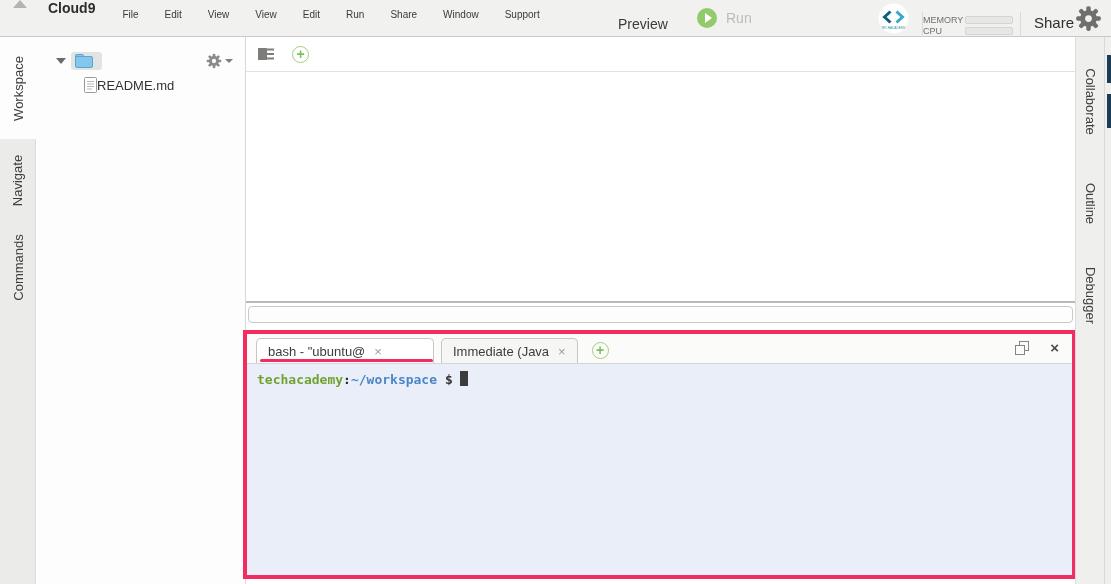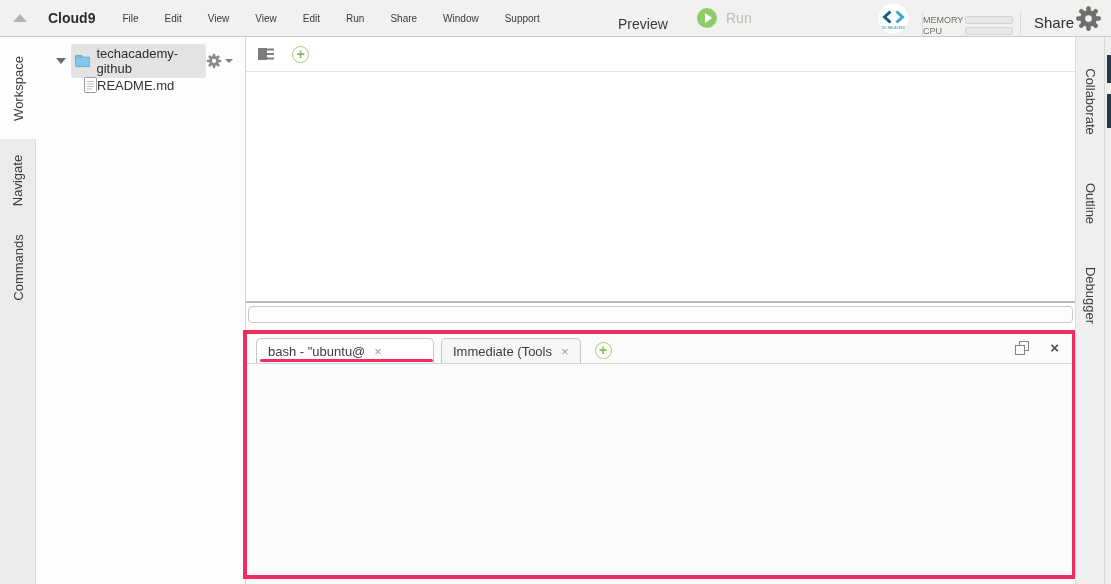--- a/index.html
+++ b/index.html
@@ -6,21 +6,21 @@
   html,body { margin:0; padding:0; }
   body {
     width:1111px; height:584px; position:relative; overflow:hidden;
     background:#ffffff; font-family:"Liberation Sans", sans-serif;
     -webkit-font-smoothing:antialiased;
   }
 
   
   .menubar { position:absolute; left:0; top:0; width:1111px; height:37px;
     background:#f1f1ef; border-bottom:1px solid #c9c9c7; }
-  .mb-left { position:absolute; left:13px; top:0; height:36px; display:flex; align-items:center; }
+  .mb-left { position:absolute; left:13px; top:0; height:36px; display:flex; }
   .collapse-tri { width:0; height:0; border-left:7px solid transparent; border-right:7px solid transparent;
     border-bottom:8px solid #b3b3b1; margin-right:21px; }
   .brand { font-size:14px; font-weight:bold; color:#2d2d2d; margin-right:14px; }
   .menu-item { font-size:10px; color:#3a3a3a; padding:9px 13px; cursor:default; }
   .preview-btn { position:absolute; left:604px; top:0; height:48px; display:flex; align-items:center;
     font-size:14px; color:#3a3a3a; padding:0 14px; }
   .run-group { position:absolute; left:697px; top:0; height:36px; display:flex; align-items:center; }
   .play-circle { width:20px; height:20px; border-radius:50%; background:#92cb6c;
     display:flex; align-items:center; justify-content:center; }
   .play-tri { width:0; height:0; border-top:5px solid transparent; border-bottom:5px solid transparent;
@@ -194,21 +194,20 @@
 </div>
 
 <div class="tree-panel">
   <div class="tree-row1">
     <div class="tree-caret"></div>
     <div class="tree-sel">
       <svg width="18" height="14" viewBox="0 0 18 14">
         <rect x="0.5" y="0.5" width="8" height="5" rx="1" fill="#85c6ec" stroke="#57a5d1"></rect>
         <rect x="0.5" y="2.5" width="17" height="11" rx="1.5" fill="#85c6ec" stroke="#57a5d1"></rect>
       </svg>
-      <span class="label">techacademy-github</span>
     </div>
     <div class="tree-gear">
       <svg width="16" height="16" viewBox="0 0 24 24">
         <g fill="#8a8a88">
           <rect x="10" y="1" width="4" height="22" rx="1.6"></rect>
           <g transform="rotate(45 12 12)">
               <rect x="10" y="1" width="4" height="22" rx="1.6"></rect>
             </g>
           <g transform="rotate(90 12 12)">
               <rect x="10" y="1" width="4" height="22" rx="1.6"></rect>
@@ -251,33 +250,36 @@
   <div class="collapsed-bar"></div>
 </div>
 
 <div class="console-box">
   <div class="console-tabbar">
     <div class="ctab active">
       <span>bash - "ubuntu@</span>
       <span class="tab-close">×</span>
     </div>
     <div class="ctab">
-      <span>Immediate (Tools</span>
+      <span>Immediate (Java</span>
       <span class="tab-close">×</span>
     </div>
     <div class="plus-circle">+</div>
     <div class="tab-underline"></div>
     <div class="console-corner">
       <svg width="14" height="14" viewBox="0 0 14 14">
         <rect x="4.5" y="0.5" width="9" height="9" fill="none" stroke="#858583"></rect>
         <rect x="0.5" y="4.5" width="9" height="9" fill="#fbfbfa" stroke="#858583"></rect>
       </svg>
       <div class="corner-close">×</div>
     </div>
   </div>
+  <div class="terminal">
+    <span class="t-user">techacademy</span><span class="t-dark">:</span><span class="t-path">~/workspace</span><span class="t-dollar">$</span><span class="t-cursor"></span>
+  </div>
 </div>
 
 <div class="right-strip">
   <div class="inner">
     <div class="v-tab vt-collaborate">
       <span>Collaborate</span>
     </div>
     <div class="v-tab vt-outline">
       <span>Outline</span>
     </div>

